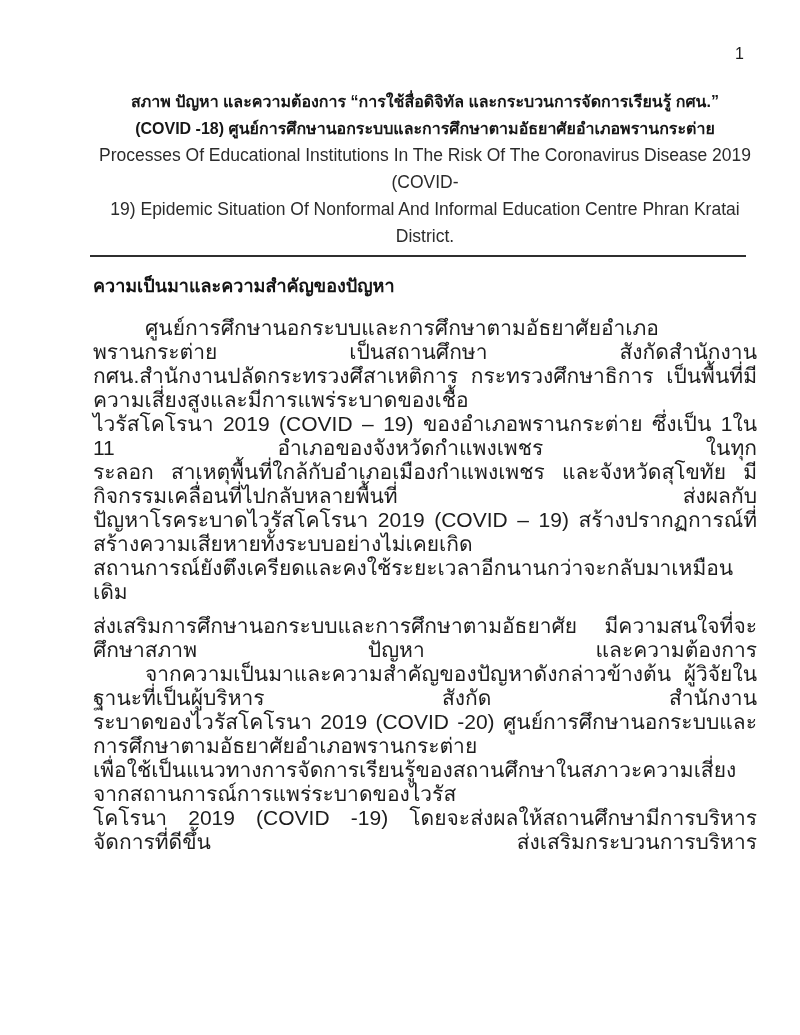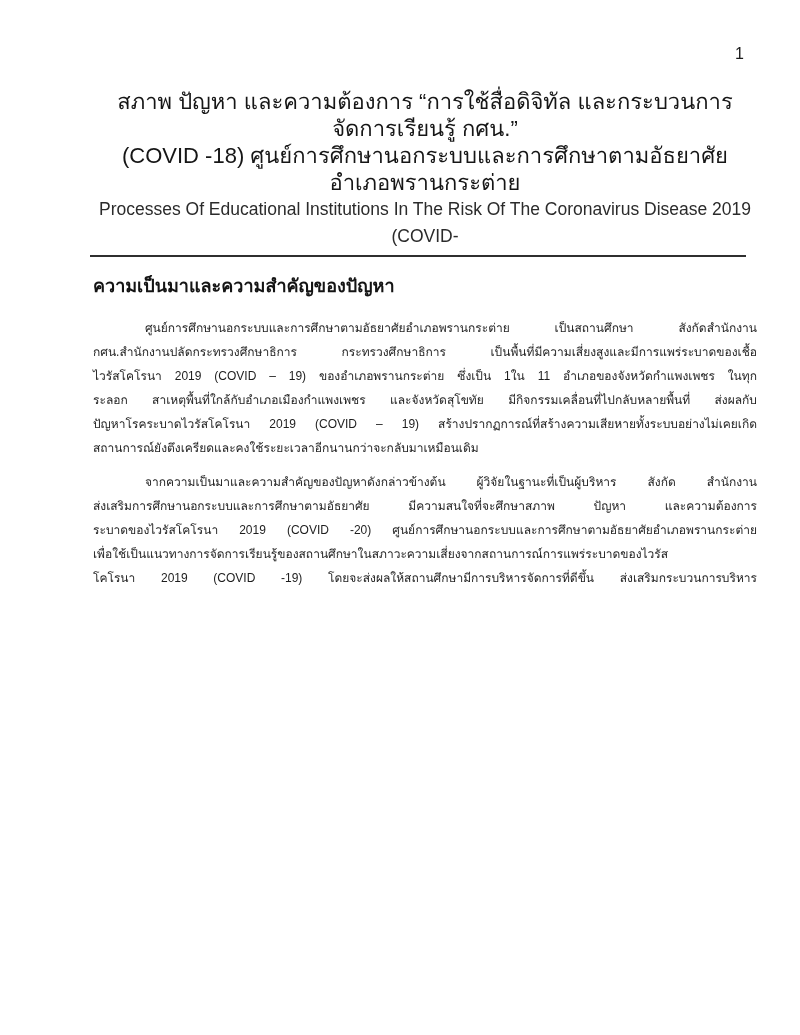--- a/index.html
+++ b/index.html
@@ -21,37 +21,37 @@
     top: 44px; right: 56px;
     font-size: 16px; line-height: 20px;
     color: #1a1a1a;
   }
   .content {
     position: absolute;
     left: 93px; top: 88px;
     width: 664px;
   }
   .hline { text-align: center; }
-  .thai-title-line { font-size: 22px; font-weight: 400; line-height: 27px; color: #161616; }
+  .thai-title-line { font-size: 16px; font-weight: 700; line-height: 27px; color: #161616; }
   .en-title-line   { font-size: 17.5px; font-weight: 400; line-height: 27px; color: #2b2b2b; }
   .rule {
     width: 656px;
     margin: 5px 0 16px -3px;
     border-top: 2px solid #2f2f2f;
     height: 0;
   }
   .section-heading {
     font-size: 18px; font-weight: 700;
     line-height: 27px;
     margin: 5px 0 16px 0;
     color: #141414;
   }
   .para { margin: 10px 0 0 0; }
   .tline {
-    font-size: 12px;
+    font-size: 21px;
     line-height: 24px;
     text-align: justify;
     text-align-last: justify;
     color: #1d1d1d;
   }
   .tline.first { text-indent: 52px; }
   .tline.last  { text-align-last: left; }
 </style>
 </head>
 <body>
@@ -62,37 +62,38 @@
 
   <div class="content">
 
     <div class="title-thai">
         <div class="hline thai-title-line first">สภาพ ปัญหา และความต้องการ “การใช้สื่อดิจิทัล และกระบวนการจัดการเรียนรู้ กศน.”</div>
         <div class="hline thai-title-line last">(COVID -18) ศูนย์การศึกษานอกระบบและการศึกษาตามอัธยาศัยอำเภอพรานกระต่าย</div>
       </div>
 
     <div class="title-en">
         <div class="hline en-title-line">Processes Of Educational Institutions In The Risk Of The Coronavirus Disease 2019 (COVID-</div>
+        <div class="hline en-title-line last">19) Epidemic Situation Of Nonformal And Informal Education Centre Phran Kratai District.</div>
       </div>
 
     <div class="rule"></div>
 
     <div class="section">
       <div class="section-heading">ความเป็นมาและความสำคัญของปัญหา</div>
       <div class="para">
           <div class="tline first">ศูนย์การศึกษานอกระบบและการศึกษาตามอัธยาศัยอำเภอพรานกระต่าย เป็นสถานศึกษา สังกัดสำนักงาน</div>
-          <div class="tline">กศน.สำนักงานปลัดกระทรวงศึกษาธิการ กระทรวงศึกษาธิการ เป็นพื้นที่มีความเสี่ยงสูงและมีการแพร่ระบาดของเชื้อ</div>
+          <div class="tline">กศน.สำนักงานปลัดกระทรวงศึสาเหติการ กระทรวงศึกษาธิการ เป็นพื้นที่มีความเสี่ยงสูงและมีการแพร่ระบาดของเชื้อ</div>
           <div class="tline">ไวรัสโคโรนา 2019 (COVID – 19) ของอำเภอพรานกระต่าย ซึ่งเป็น 1ใน 11 อำเภอของจังหวัดกำแพงเพชร ในทุก</div>
           <div class="tline">ระลอก สาเหตุพื้นที่ใกล้กับอำเภอเมืองกำแพงเพชร และจังหวัดสุโขทัย มีกิจกรรมเคลื่อนที่ไปกลับหลายพื้นที่ ส่งผลกับ</div>
           <div class="tline">ปัญหาโรคระบาดไวรัสโคโรนา 2019 (COVID – 19) สร้างปรากฏการณ์ที่สร้างความเสียหายทั้งระบบอย่างไม่เคยเกิด</div>
           <div class="tline last">สถานการณ์ยังตึงเครียดและคงใช้ระยะเวลาอีกนานกว่าจะกลับมาเหมือนเดิม</div>
         </div>
       <div class="para">
+          <div class="tline">ส่งเสริมการศึกษานอกระบบและการศึกษาตามอัธยาศัย มีความสนใจที่จะศึกษาสภาพ ปัญหา และความต้องการ</div>
           <div class="tline first">จากความเป็นมาและความสำคัญของปัญหาดังกล่าวข้างต้น ผู้วิจัยในฐานะที่เป็นผู้บริหาร สังกัด สำนักงาน</div>
-          <div class="tline">ส่งเสริมการศึกษานอกระบบและการศึกษาตามอัธยาศัย มีความสนใจที่จะศึกษาสภาพ ปัญหา และความต้องการ</div>
           <div class="tline">ระบาดของไวรัสโคโรนา 2019 (COVID -20) ศูนย์การศึกษานอกระบบและการศึกษาตามอัธยาศัยอำเภอพรานกระต่าย</div>
           <div class="tline">เพื่อใช้เป็นแนวทางการจัดการเรียนรู้ของสถานศึกษาในสภาวะความเสี่ยงจากสถานการณ์การแพร่ระบาดของไวรัส</div>
           <div class="tline">โคโรนา 2019 (COVID -19) โดยจะส่งผลให้สถานศึกษามีการบริหารจัดการที่ดีขึ้น ส่งเสริมกระบวนการบริหาร</div>
         </div>
     </div>
 
   </div>
 </div>
 
 </body></html>

